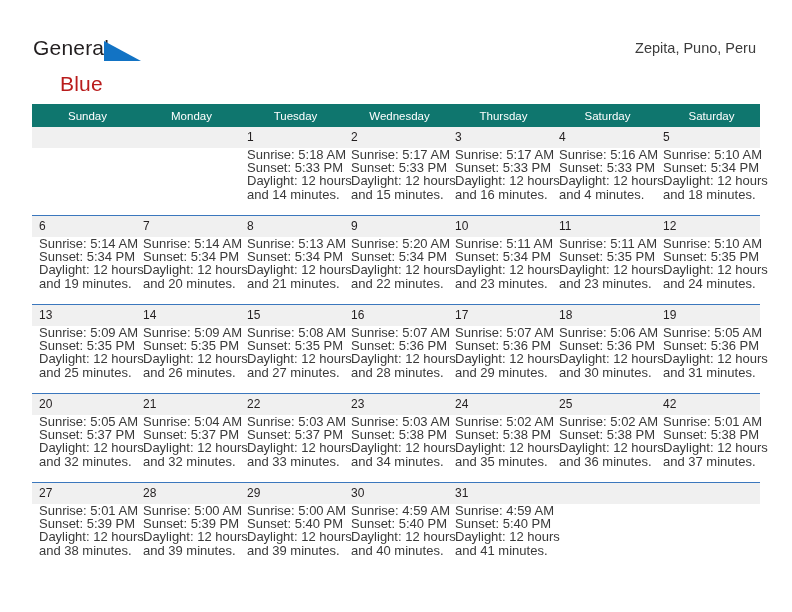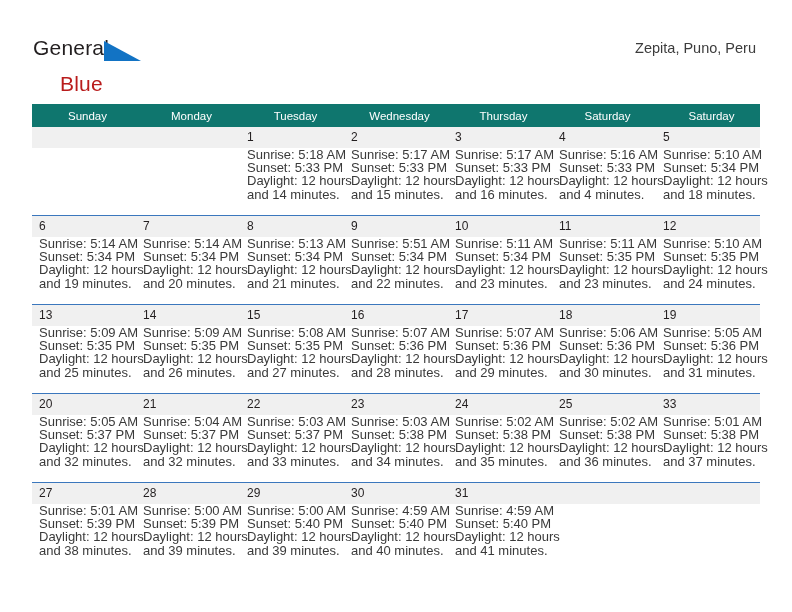--- a/index.html
+++ b/index.html
@@ -245,21 +245,21 @@
             <div class="info">
               <div>Sunrise: 5:13 AM</div>
               <div>Sunset: 5:34 PM</div>
               <div>Daylight: 12 hours</div>
               <div>and 21 minutes.</div>
             </div>
           </td>
           <td>
             <div class="daynum">9</div>
             <div class="info">
-              <div>Sunrise: 5:51 AM</div>
+              <div>Sunrise: 5:20 AM</div>
               <div>Sunset: 5:34 PM</div>
               <div>Daylight: 12 hours</div>
               <div>and 22 minutes.</div>
             </div>
           </td>
           <td>
             <div class="daynum">10</div>
             <div class="info">
               <div>Sunrise: 5:11 AM</div>
               <div>Sunset: 5:34 PM</div>
@@ -400,21 +400,21 @@
           <td>
             <div class="daynum">25</div>
             <div class="info">
               <div>Sunrise: 5:02 AM</div>
               <div>Sunset: 5:38 PM</div>
               <div>Daylight: 12 hours</div>
               <div>and 36 minutes.</div>
             </div>
           </td>
           <td>
-            <div class="daynum">33</div>
+            <div class="daynum">42</div>
             <div class="info">
               <div>Sunrise: 5:01 AM</div>
               <div>Sunset: 5:38 PM</div>
               <div>Daylight: 12 hours</div>
               <div>and 37 minutes.</div>
             </div>
           </td>
         </tr>
         <tr class="week-row">
           <td>

